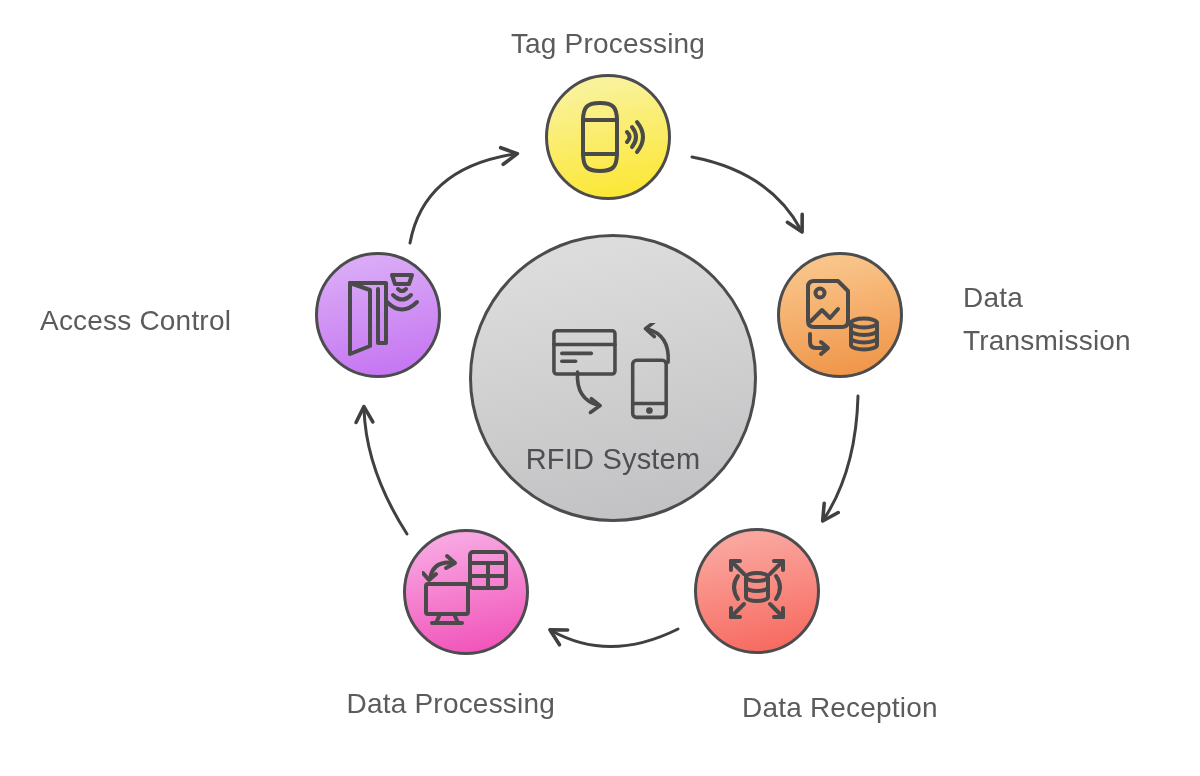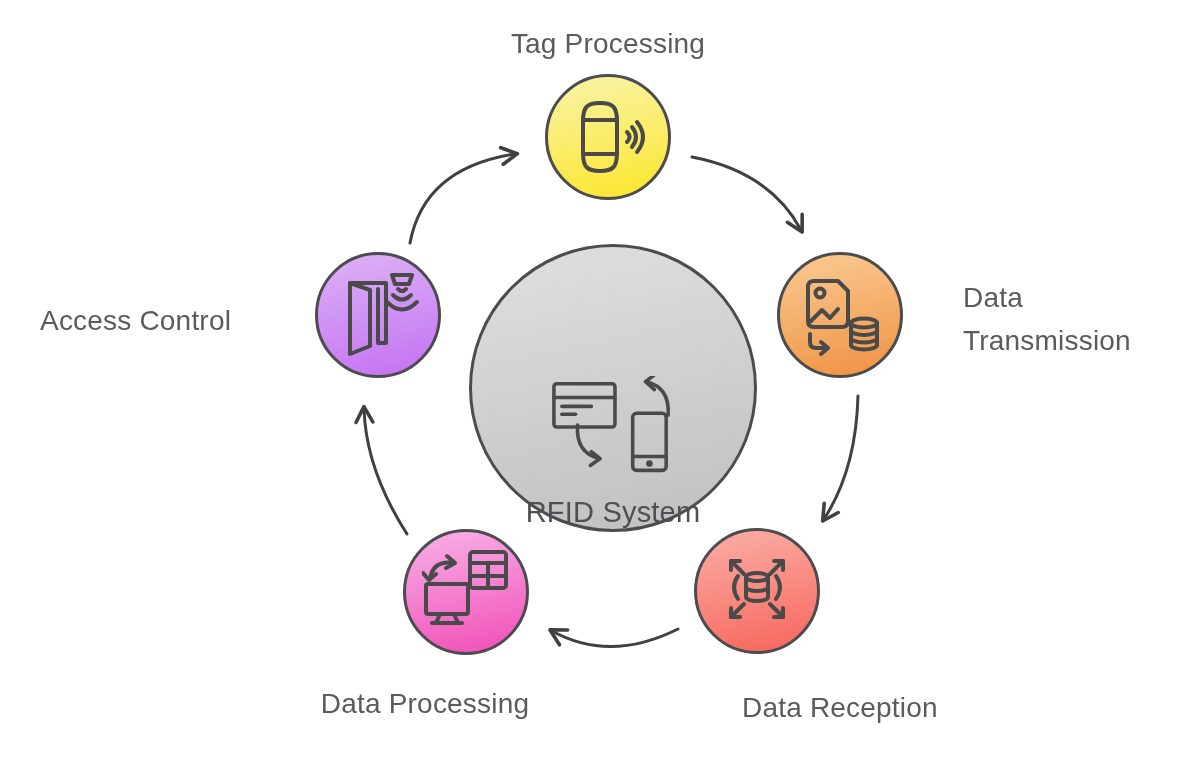--- a/index.html
+++ b/index.html
@@ -10,42 +10,42 @@
 
   .node{
     position:absolute;border-radius:50%;box-sizing:border-box;
     border:3.5px solid var(--cb,#4c4c4e);
     background:linear-gradient(168deg, var(--c1) 12%, var(--c2) 92%);
     display:flex;align-items:center;justify-content:center;
   }
   .node svg{display:block;}
   .small-node{width:126px;height:126px;}
   .center-node{
-    width:288px;height:288px;left:469px;top:244px;
-    flex-direction:column;justify-content:flex-end;
+    width:288px;height:288px;left:469px;top:234px;
+    flex-direction:column;justify-content:center;
   }
   .center-node svg{margin-top:42px;}
   .center-label{
     margin-top:10px;font-size:29px;color:#4e4f51;letter-spacing:.2px;
   }
 
   #node-tag-activation{left:545px;top:74px;}
   #node-data-transmission{left:777px;top:252px;}
   #node-data-reception{left:694px;top:528px;}
   #node-data-processing{left:403px;top:529px;}
   #node-access-control{left:315px;top:252px;}
 
   .label{
     position:absolute;font-size:28px;color:#5a5b5d;line-height:1.55;letter-spacing:.2px;text-align:right;
   }
   #label-tag-activation{left:408px;top:22px;width:400px;text-align:center;}
   #label-data-transmission{left:928px;top:276px;width:220px;text-align:left;margin-left:35px;}
   #label-access-control{left:40px;top:299px;width:252px;text-align:left;white-space:nowrap;}
   #label-data-reception{left:742px;top:686px;white-space:nowrap;}
-  #label-data-processing{left:295px;top:684px;width:260px;text-align:center;line-height:1.45;}
+  #label-data-processing{left:295px;top:684px;width:260px;text-align:right;line-height:1.45;}
 </style>
 </head>
 <body>
 
 <div class="stage">
 
   <svg class="arrows-layer" viewBox="0 0 1200 776">
     <defs>
       <marker id="ah" viewBox="0 0 20 20" refX="15" refY="10" markerWidth="8" markerHeight="8" orient="auto">
         <path d="M4 3 L17 10 L4 17" fill="none" stroke="#404040" stroke-width="3" stroke-linecap="round" stroke-linejoin="round"></path>

